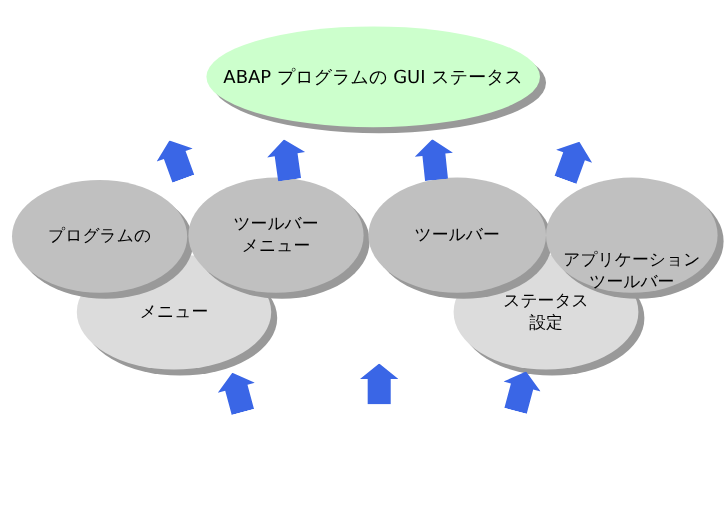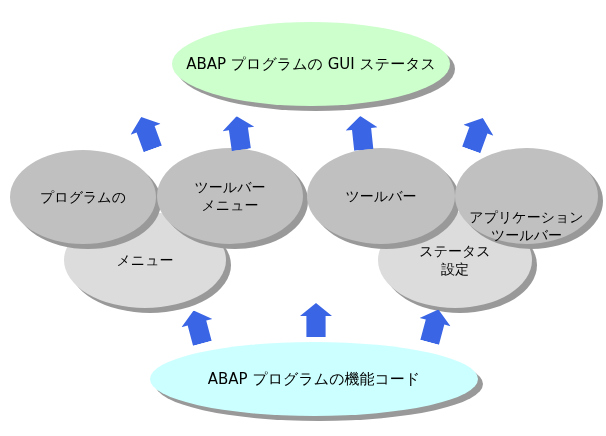--- a/index.html
+++ b/index.html
@@ -107,25 +107,20 @@
     </span>
   </div>
 
   <div class="ellipse component application-toolbar">
     <span>
       <span class="line">アプリケーション</span>
       <span class="line">ツールバー</span>
     </span>
   </div>
 
-  <div class="ellipse bottom-node">
-    <span>
-      <span class="line">ABAP プログラムの機能コード</span>
-    </span>
-  </div>
 
   <div class="arrow a1"></div>
   <div class="arrow a2"></div>
   <div class="arrow a3"></div>
   <div class="arrow a4"></div>
   <div class="arrow b1"></div>
   <div class="arrow b2"></div>
   <div class="arrow b3"></div>
 
 </div>

